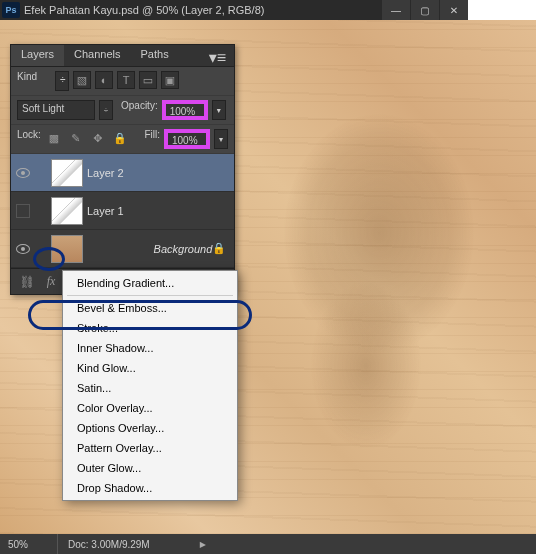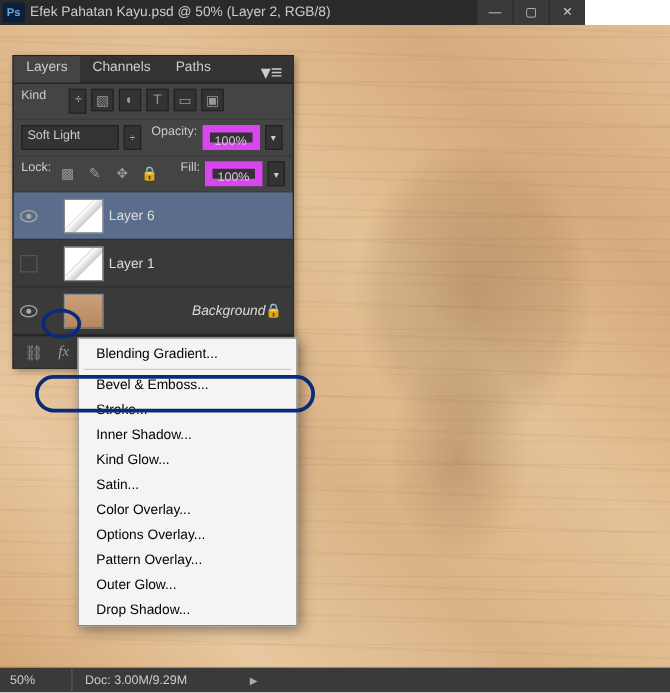--- a/index.html
+++ b/index.html
@@ -29,21 +29,21 @@
   .panel { position: absolute; left: 10px; top: 24px; width: 225px; background: #444; border: 1px solid #222; box-shadow: 2px 2px 6px rgba(0,0,0,0.4); margin-top: 20px; }
   .panel-tabs { display: flex; background: #333; height: 22px; border-bottom: 1px solid #222; }
   .panel-tab { padding: 3px 10px; font-size: 11px; color: #ccc; }
   .panel-tab.active { background: #444; }
   .panel-menu { margin-left: auto; padding: 3px 8px; color: #ccc; }
   .panel-row { display: flex; align-items: flex-start; padding: 4px 6px; gap: 4px; border-bottom: 1px solid #3a3a3a; }
   .sel { background: #333; border: 1px solid #222; color: #ccc; font-size: 10px; padding: 2px 4px; height: 20px; }
   .ico { width: 18px; height: 18px; display: inline-flex; align-items: center; justify-content: center; color: #999; font-size: 11px; border: 1px solid transparent; }
   .ico.tog { background: #333; border: 1px solid #222; }
   .lbl { color: #ccc; font-size: 10px; }
-  .pct { background: #333; border: 6px solid #d946ef; color: #ccc; font-size: 10px; padding: 2px 4px; width: 46px; height: 20px; }
+  .pct { background: #333; border: 4px solid #d946ef; color: #ccc; font-size: 10px; padding: 2px 4px; width: 46px; height: 20px; }
   .arr { width: 14px; height: 20px; background: #333; border: 1px solid #222; color: #ccc; font-size: 8px; display: flex; align-items: center; justify-content: center; }
 
   .layer-list { background: #3a3a3a; }
   .layer { display: flex; align-items: center; height: 38px; border-bottom: 1px solid #2e2e2e; }
   .layer.selected { background: #5a6e8c; }
   .vis { width: 24px; display: flex; justify-content: center; }
   .eye { width: 14px; height: 10px; border: 1px solid #aaa; border-radius: 50%; position: relative; }
   .eye::after { content: ""; position: absolute; width: 4px; height: 4px; background: #aaa; border-radius: 50%; left: 4px; top: 2px; }
   .nobox { width: 14px; height: 14px; border: 1px solid #555; }
   .linkcol { width: 12px; }
@@ -124,21 +124,21 @@
     <span class="arr">▾</span>
   </div>
 
   <div class="layer-list">
     <div class="layer selected">
       <div class="vis">
             <span class="eye"></span>
           </div>
       <div class="linkcol"></div>
       <div class="thumb sketchbg"></div>
-      <span class="lname">Layer 6</span>
+      <span class="lname">Layer 2</span>
     </div>
     <div class="layer">
       <div class="vis">
             <span class="nobox"></span>
           </div>
       <div class="linkcol"></div>
       <div class="thumb sketchbg"></div>
       <span class="lname">Layer 1</span>
     </div>
     <div class="layer">

